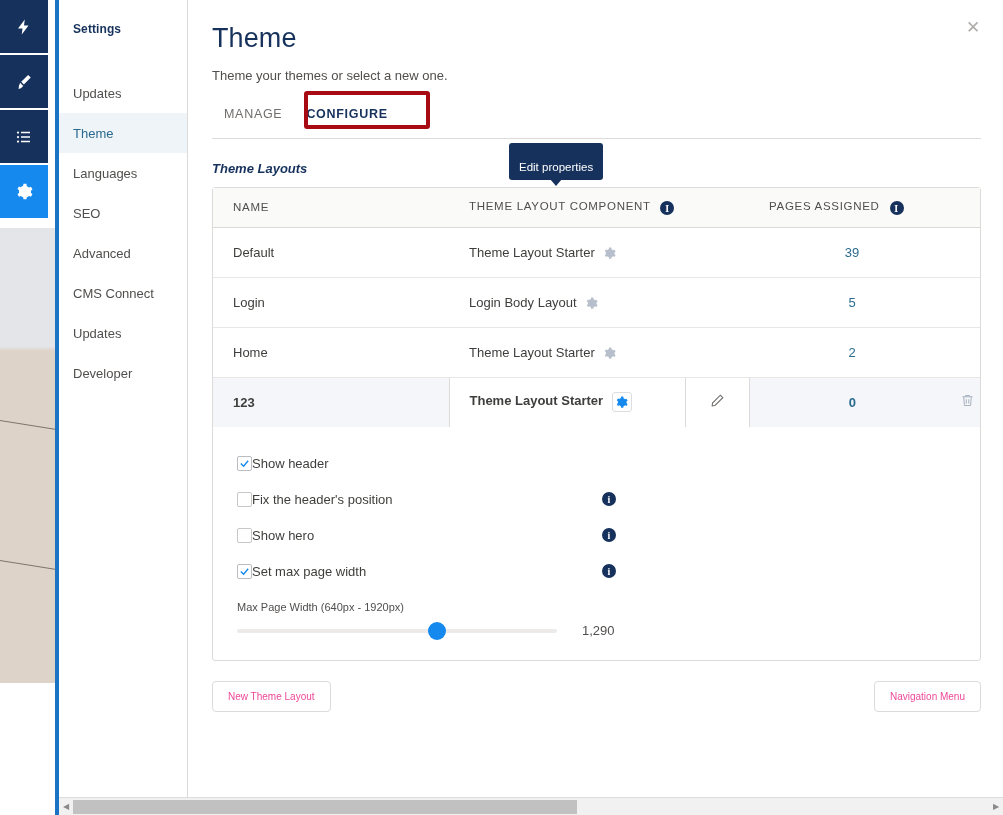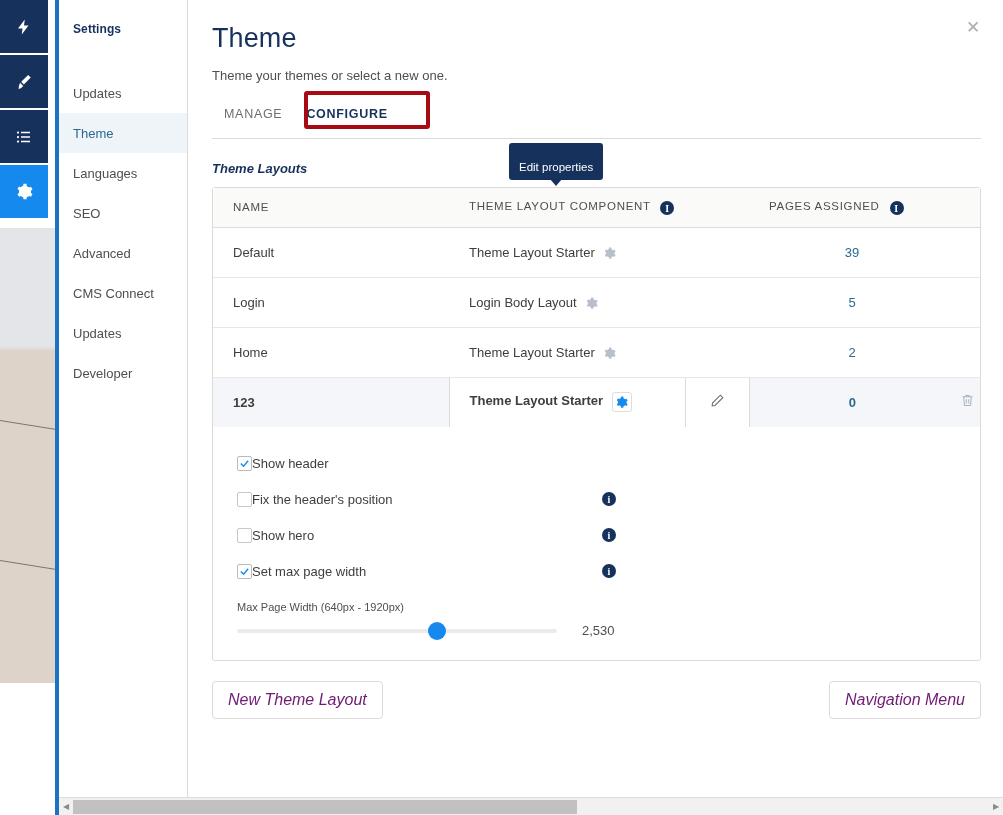--- a/index.html
+++ b/index.html
@@ -233,23 +233,22 @@
     background:#1589ee; cursor: pointer;
   }
   .slider-value { font-size: 13px; color:#514f4d; margin-left: 25px; }
 
   
   .footer-btns {
     display:flex; justify-content: space-between; margin-top: 20px;
   }
   .btn {
     border: 1px solid #dddbda; border-radius: 4px; background:#fff;
-    color: #701a75; font-size: 16px; padding: 9px 15px; cursor: pointer;
+    color: #ec4899; font-size: 10px; padding: 9px 15px; cursor: pointer;
     font-family: "Liberation Sans", sans-serif;
-    font-style: italic;
   }
 
   
   .hscroll {
     height: 18px; flex: 0 0 18px;
     background: #f1f1f1; border-top: 1px solid #dcdcdc;
     display:flex; align-items:center; position: relative;
   }
   .hs-arrow {
     width: 14px; height: 18px; display:flex; align-items:center; justify-content:center;
@@ -479,21 +478,21 @@
               </span>
               <span class="prop-label">Set max page width</span>
               <span class="info-dot">i</span>
             </div>
 
             <div class="slider-label">Max Page Width (640px - 1920px)</div>
             <div class="slider-wrap">
               <div class="slider-track">
                 <div class="slider-thumb" id="slider-thumb" style="left: calc(62.5% - 9px);"></div>
               </div>
-              <div class="slider-value">2,530</div>
+              <div class="slider-value">1,290</div>
             </div>
           </div>
         </div>
 
         <div class="footer-btns">
           <button class="btn">New Theme Layout</button>
           <button class="btn">Navigation Menu</button>
         </div>
 
       </div>

